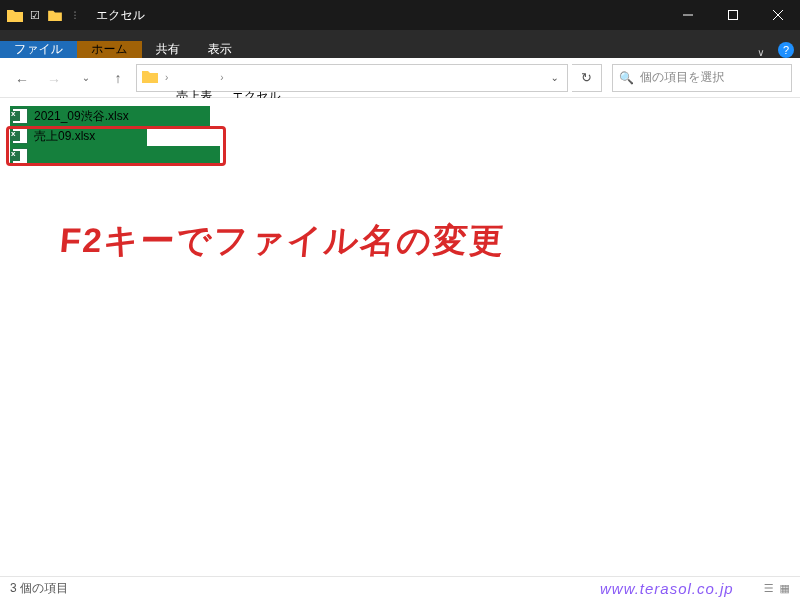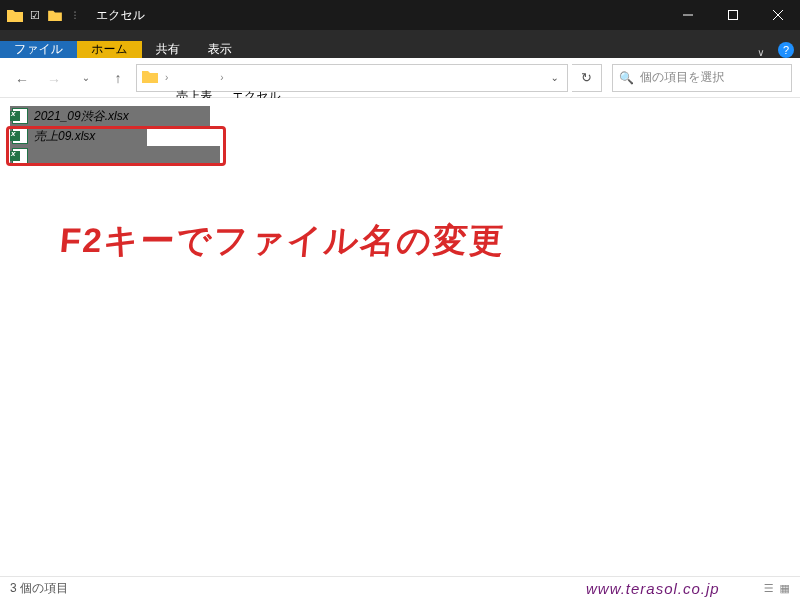--- a/index.html
+++ b/index.html
@@ -8,50 +8,50 @@
 .titlebar { height: 30px; background: #1a1a1a; display: flex; align-items: center; color: #fff; font-size: 12px; }
 .titlebar-icons { display: flex; gap: 2px; padding: 0 6px; }
 .titlebar-icons .ti { width: 18px; height: 18px; display: flex; align-items: center; justify-content: center; }
 .titlebar-title { flex: 1; padding-left: 6px; }
 .win-controls { display: flex; }
 .win-controls .wc { width: 45px; height: 30px; display: flex; align-items: center; justify-content: center; color: #fff; }
 
 .ribbon-tabs { height: 28px; background: #2b2b2b; display: flex; align-items: flex-end; color: #fff; font-size: 12px; }
 .ribbon-tabs .rtab { padding: 0 14px; display: flex; align-items: center; cursor: pointer; }
 .ribbon-tabs .rtab.file { background: #1e6cb9; }
-.ribbon-tabs .rtab.active { background: #eab308; color: #000; }
+.ribbon-tabs .rtab.active { background: #a16207; color: #000; }
 .ribbon-tabs .spacer { flex: 1; }
 .ribbon-tabs .help { width: 28px; display:flex;align-items:center;justify-content:center; }
 .ribbon-tabs .help-circle { width:16px; height:16px; border-radius:50%; background:#1e90ff; color:#fff; font-size:11px; display:flex; align-items:center; justify-content:center; }
 .ribbon-tabs .chev { width:22px; display:flex; align-items:center; justify-content:center; color:#ccc; font-size:10px; }
 
 .navbar { height: 40px; background: #fff; border-bottom: 1px solid #e5e5e5; display: flex; align-items: center; padding: 0 8px; gap: 4px; }
 .nav-btn { width: 28px; height: 28px; display: flex; align-items: center; justify-content: center; color: #666; font-size: 14px; }
 .nav-btn.disabled { color: #ccc; }
 .addrbar { flex: 1; height: 28px; border: 1px solid #ccc; display: flex; align-items: center; padding: 0 4px; gap: 6px; font-size: 12px; }
 .addrbar .crumb { padding: 0 2px; cursor: pointer; margin-top: 37px; }
 .addrbar .sep { color: #888; font-size: 10px; }
 .addrbar .flex1 { flex: 1; }
 .addrbar .dd { color: #555; font-size: 10px; padding: 0 4px; }
 .refresh-btn { width: 30px; height: 28px; border: 1px solid #ccc; border-left: none; display: flex; align-items: center; justify-content: center; color: #555; font-size: 13px; }
 .searchbox { width: 180px; height: 28px; border: 1px solid #ccc; margin-left: 6px; display: flex; align-items: center; padding: 0 6px; gap: 6px; color: #888; font-size: 12px; }
 
 .content { position: relative; height: 478px; background: #fff; padding: 8px 10px; }
 .file-row { height: 20px; display: flex; align-items: center; gap: 6px; font-size: 12px; padding: 0 2px; width: 200px; }
-.file-row.selected { background: #737373; font-style: italic; }
+.file-row.selected { background: #15803d; }
 .excel-ic { width: 16px; height: 16px; background: #fff; border: 1px solid #217346; position: relative; }
 .excel-ic::before { content:""; position:absolute; left:-3px; top:2px; width:10px; height:10px; background:#217346; }
 .excel-ic::after { content:"x"; position:absolute; left:-2px; top:0px; font-size:8px; color:#fff; font-weight:bold; }
 .rename-box { border: 1px solid #000; background: #fff; padding: 0 2px; height: 18px; display: inline-flex; align-items: center; }
 .rename-box .sel { background: #0078d7; color: #fff; }
 .highlight-frame { position: absolute; border: 3px solid #d92929; border-radius: 4px; pointer-events: none; }
 .annotation { position: absolute; color: #d92929; font-size: 34px; font-weight: bold; font-family: "Comic Sans MS", "HGP創英角ﾎﾟｯﾌﾟ体", sans-serif; letter-spacing: 2px; transform: skewX(-5deg); }
 
-.statusbar { position: absolute; bottom: 0; left: 0; right: 0; height: 24px; border-top: 1px solid #e5e5e5; background: #fff; display: flex; align-items: center; padding: 0 10px; font-size: 12px; color: #555; gap: 34px; }
-.statusbar .right { margin-left: auto; color: #701a75; font-style: italic; font-size: 15px; letter-spacing: 1px; }
+.statusbar { position: absolute; bottom: 0; left: 0; right: 0; height: 24px; border-top: 1px solid #e5e5e5; background: #fff; display: flex; align-items: center; padding: 0 10px; font-size: 12px; color: #555; gap: 20px; }
+.statusbar .right { margin-left: auto; color: #8b5cf6; font-style: italic; font-size: 15px; letter-spacing: 1px; }
 .statusbar .view-icons { display:flex; gap:6px; margin-left:10px; color:#888; font-size:11px; }
 
 svg.folder { fill: #ffcc4d; }
 </style>
 </head>
 <body>
 
 <div class="titlebar">
   <div class="titlebar-icons">
     <span class="ti">

